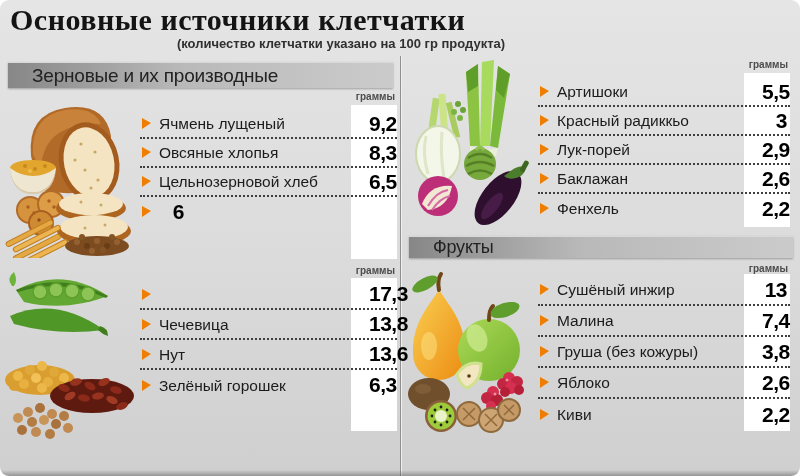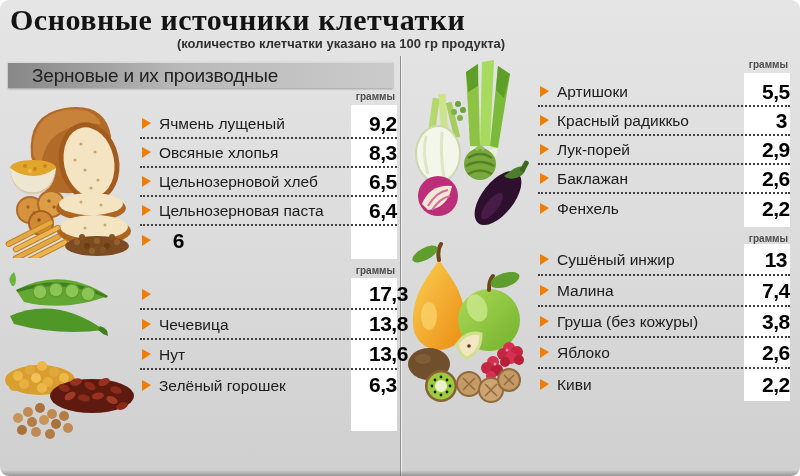--- a/index.html
+++ b/index.html
@@ -155,25 +155,20 @@
           </div>
           <div class="row sep">
             <span class="arrow"></span>
             <span class="rlabel">Овсяные хлопья</span>
             <span class="rvalue">8,3</span>
           </div>
           <div class="row sep">
             <span class="arrow"></span>
             <span class="rlabel">Цельнозерновой хлеб</span>
             <span class="rvalue">6,5</span>
-          </div>
-          <div class="row sep">
-            <span class="arrow"></span>
-            <span class="rlabel">Цельнозерновая паста</span>
-            <span class="rvalue">6,4</span>
           </div>
           <div class="row">
             <span class="arrow"></span>
             <span class="rvalue">6</span>
           </div>
         </div>
       </div>
 
       <div class="sec-body bottom">
         <svg class="illu" style="left:2px;top:6px" width="136" height="174" viewBox="0 0 136 174">
@@ -324,20 +319,23 @@
             <span class="rvalue">2,6</span>
           </div>
           <div class="row">
             <span class="arrow"></span>
             <span class="rlabel">Фенхель</span>
             <span class="rvalue">2,2</span>
           </div>
         </div>
       </div>
 
+      <div class="sec-header low">
+        <span>Фрукты</span>
+      </div>
       <div class="sec-body bottom">
         <svg class="illu" style="left:4px;top:4px" width="130" height="174" viewBox="0 0 130 174">
           <defs>
             <linearGradient id="gPear" x1="0" y1="0" x2="1" y2="1">
               <stop offset="0" stop-color="#f9cf52"></stop>
                 <stop offset="1" stop-color="#ec8c12"></stop>
             </linearGradient>
             <linearGradient id="gApple" x1="0" y1="0" x2="1" y2="1">
               <stop offset="0" stop-color="#abd957"></stop>
                 <stop offset="1" stop-color="#73b12c"></stop>

